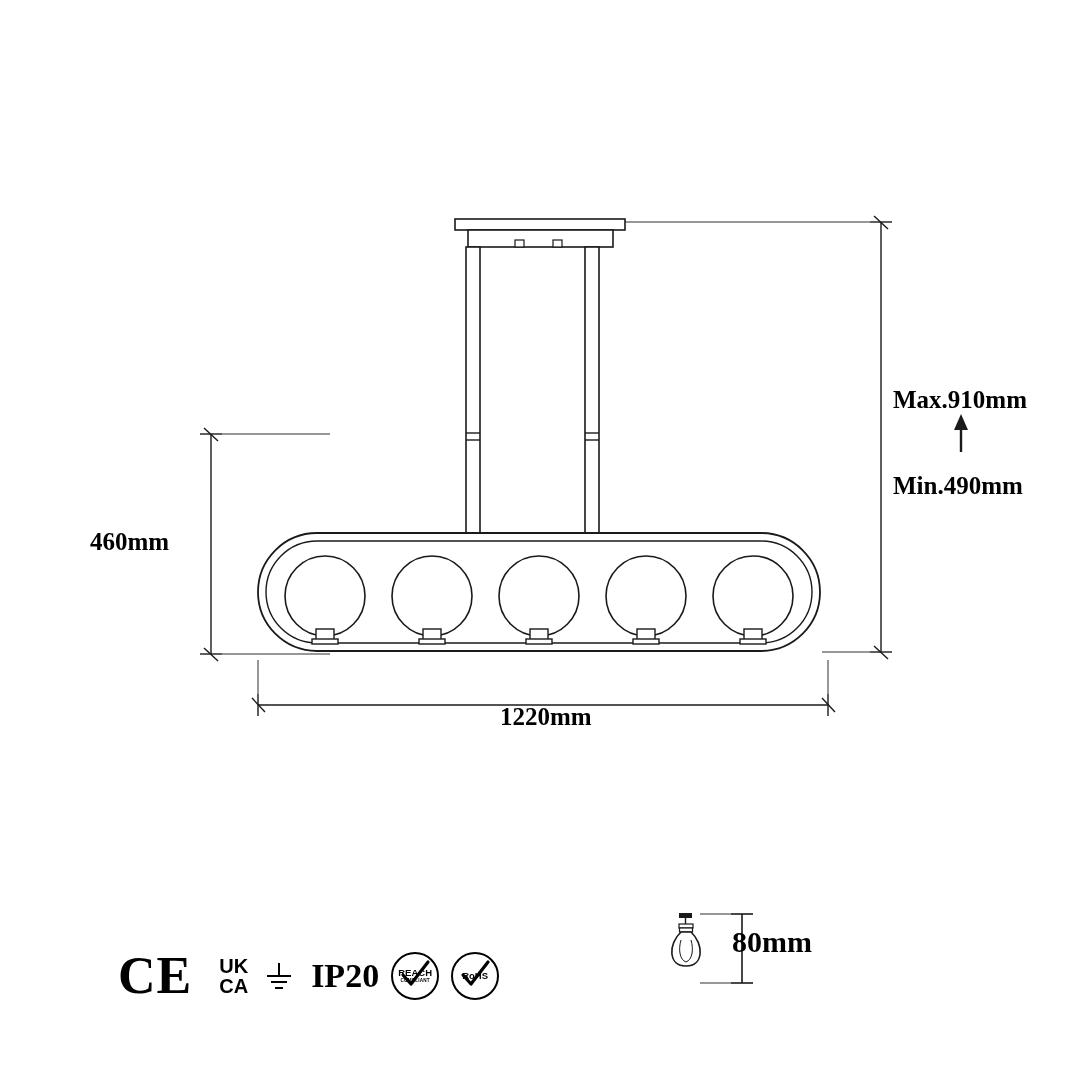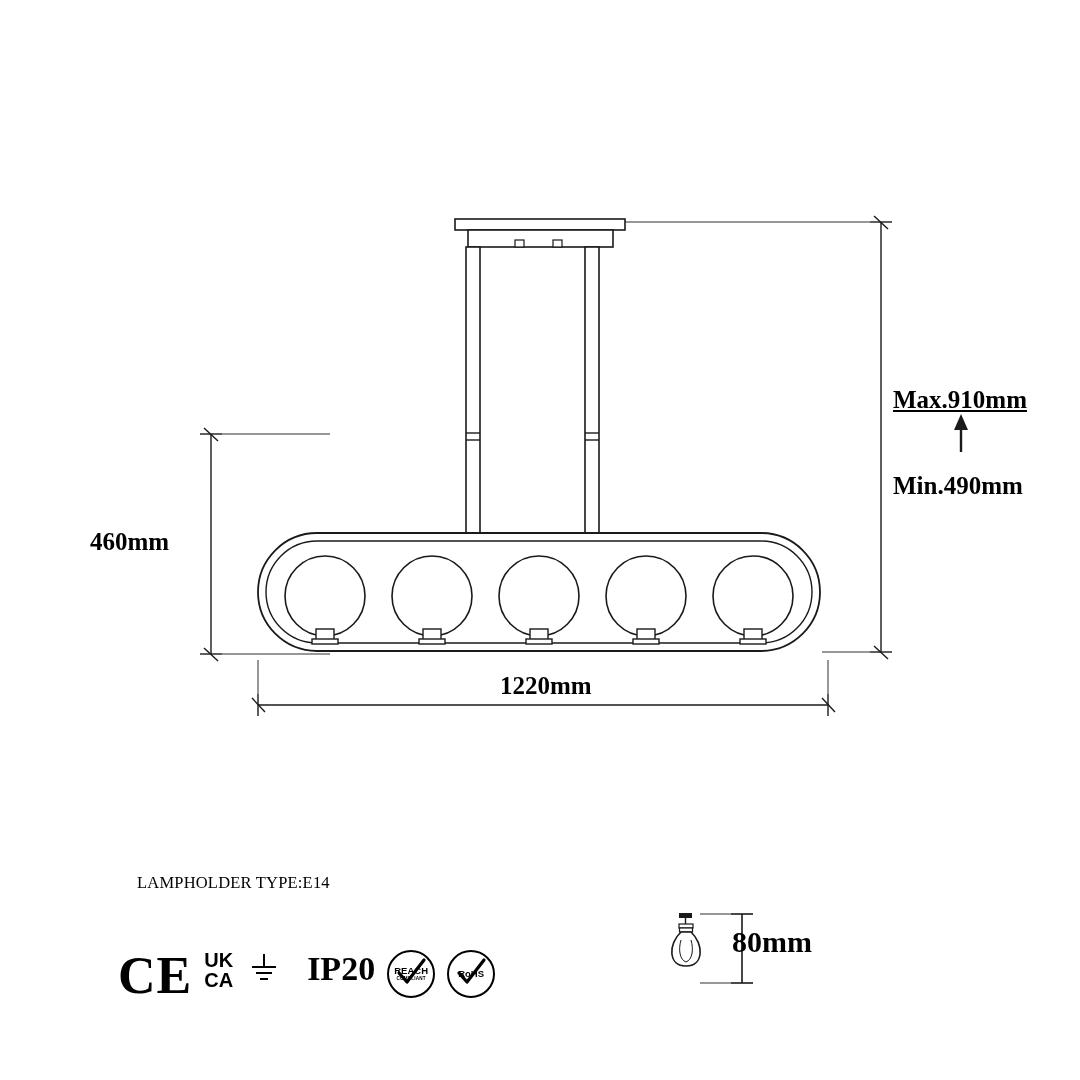--- a/index.html
+++ b/index.html
@@ -21,23 +21,23 @@
 
   
   .dim-label {
     position: absolute;
     font-family: "Liberation Serif", serif;
     font-weight: bold;
     color: #000;
     white-space: nowrap;
   }
   #label-height-left   { left: 90px;  top: 528px; font-size: 25px; }
-  #label-max           { left: 893px; top: 386px; font-size: 25px; text-decoration: underline; }
+  #label-max           { left: 893px; top: 386px; font-size: 25px; }
   #label-min           { left: 893px; top: 472px; font-size: 25px; }
-  #label-width         { left: 500px; top: 672px; font-size: 25px; }
+  #label-width         { left: 500px; top: 703px; font-size: 25px; }
   #label-bulb          { left: 732px; top: 925px; font-size: 30px; }
 
   
   #spec-block {
     position: absolute;
     left: 137px;
     top: 872px;
     font-family: "Liberation Serif", serif;
     font-size: 16.5px;
     line-height: 21px;
@@ -45,46 +45,47 @@
     color: #000;
   }
 
   
   #cert-row {
     position: absolute;
     left: 118px;
     top: 950px;
     height: 52px;
     display: flex;
+    align-items: center;
   }
   .ce-mark {
     font-family: "Liberation Serif", serif;
     font-size: 52px;
     font-weight: bold;
     letter-spacing: 1px;
     line-height: 1;
     color: #000;
   }
   .ukca {
-    margin-left: 12px;
+    margin-left: 27px;
     font-family: "Liberation Sans", sans-serif;
     font-weight: bold;
     font-size: 20px;
     line-height: 20px;
     color: #000;
     text-align: left;
   }
   .earth-symbol {
     margin-left: 16px;
     width: 30px;
     height: 34px;
     position: relative;
   }
   .ip-code {
-    margin-left: 28px;
+    margin-left: 17px;
     font-family: "Liberation Serif", serif;
     font-size: 34px;
     font-weight: bold;
     color: #000;
   }
   .badge {
     margin-left: 12px;
     width: 44px;
     height: 44px;
     border-radius: 50%;
@@ -231,21 +232,20 @@
 
   <div class="dim-label" id="label-max">Max.910mm</div>
 
   <div class="dim-label" id="label-min">Min.490mm</div>
 
   <div class="dim-label" id="label-width">1220mm</div>
 
   <div class="dim-label" id="label-bulb">80mm</div>
 
   <div id="spec-block">
-    <div>LAMPHOLDER TYPE:E14</div>
   </div>
 
   <div id="cert-row">
 
     <div class="ce-mark">CE</div>
 
     <div class="ukca">
       <div>UK</div>
       <div>CA</div>
     </div>

